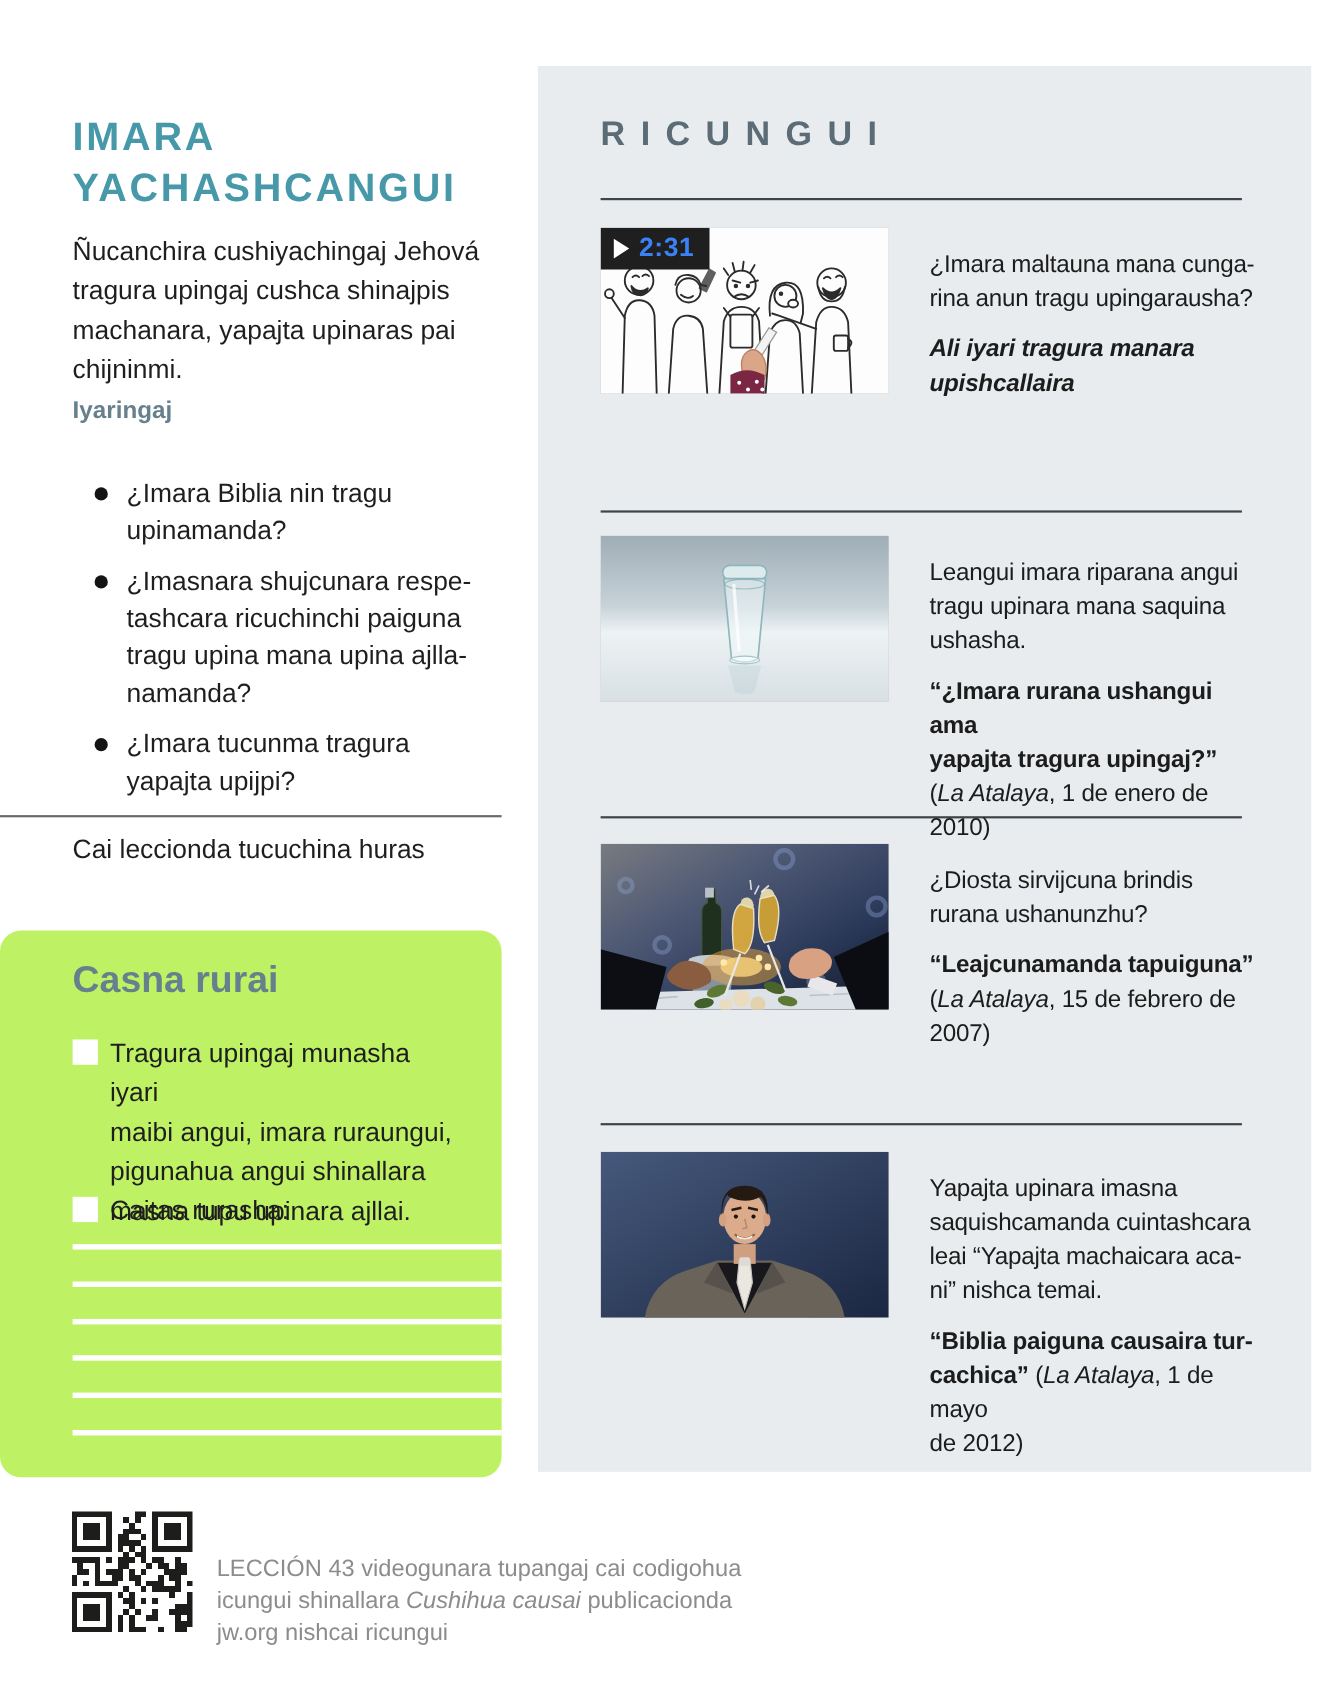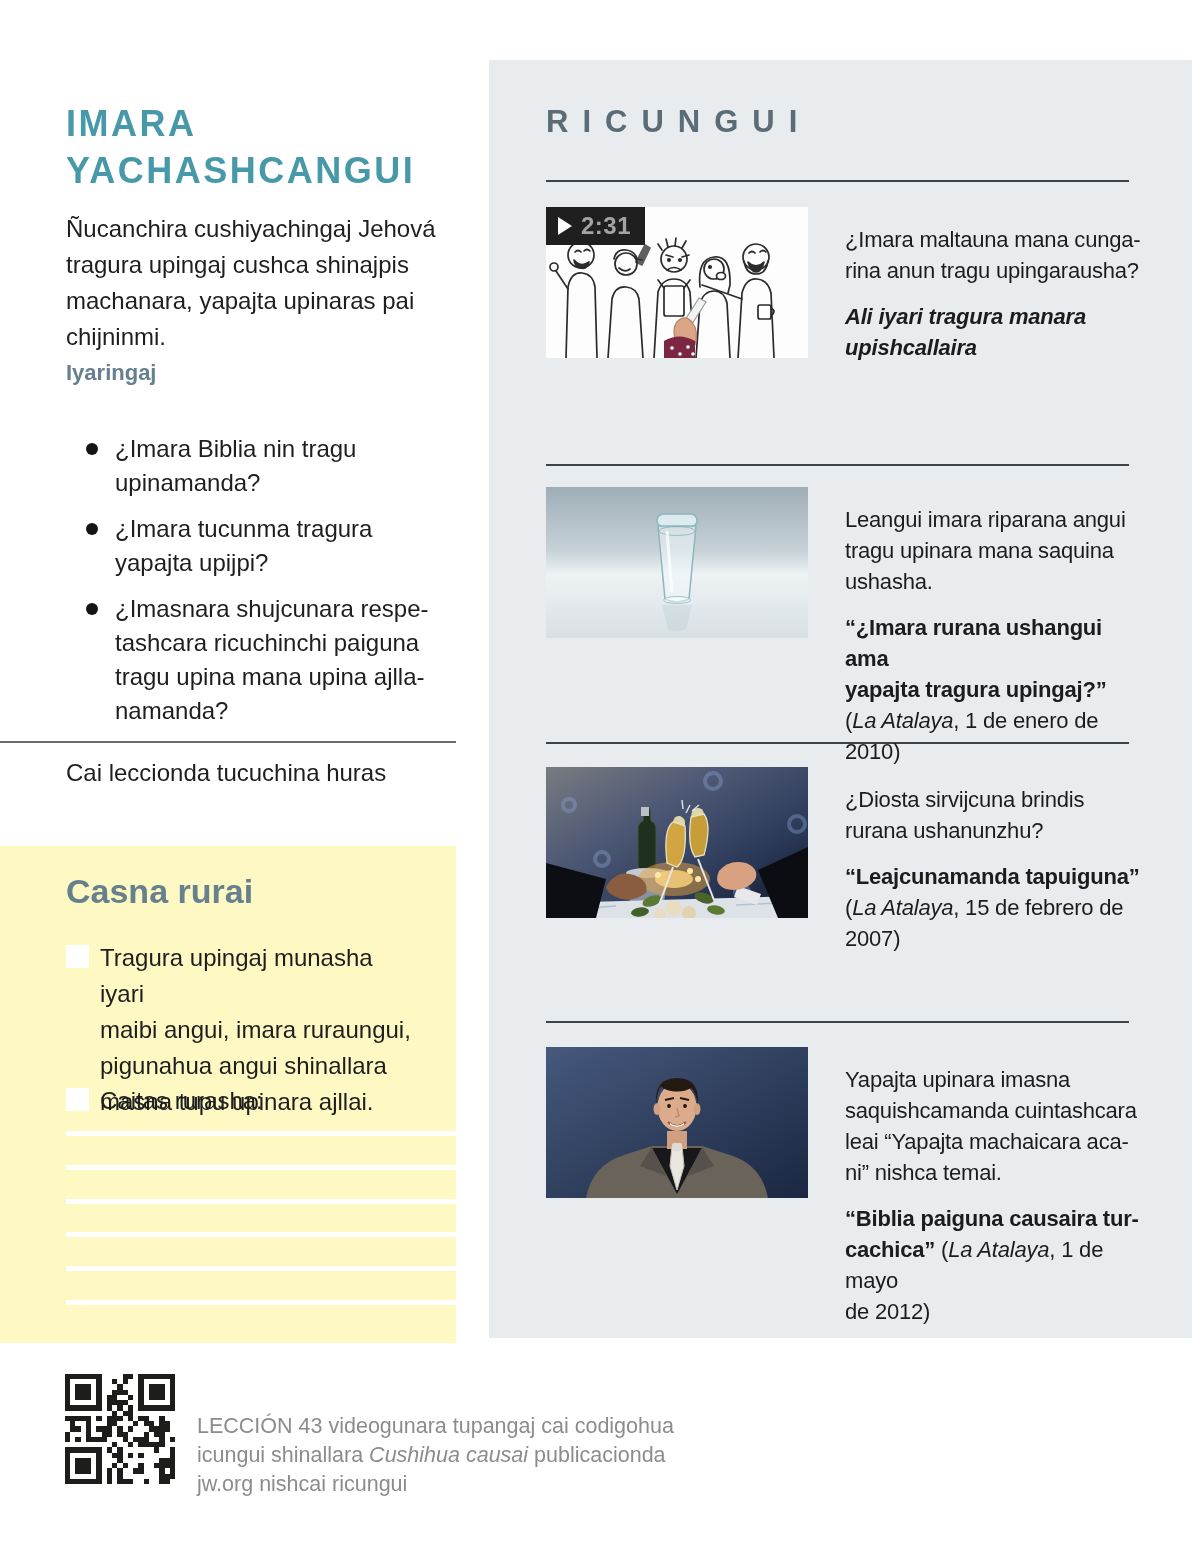--- a/index.html
+++ b/index.html
@@ -13,21 +13,21 @@
   .l-intro{position:absolute;left:66px;top:211px;width:400px;margin:0;
            font-size:24px;line-height:36px;color:#1e1e1e;}
   .l-review{position:absolute;left:66px;top:360px;margin:0;
             font-size:22px;font-weight:bold;color:#66808d;}
   .l-bullets{position:absolute;left:66px;top:432px;width:410px;margin:0;padding:0;list-style:none;}
   .l-bullets li{position:relative;padding-left:49px;margin-bottom:12px;font-size:24px;line-height:34px;}
   .l-bullets .dot{position:absolute;left:20px;top:11px;width:12px;height:12px;border-radius:50%;background:#141414;}
   .l-divider{position:absolute;left:0;top:741px;width:456px;height:2px;background:#6a6a6a;}
   .l-note{position:absolute;left:66px;top:759px;margin:0;font-size:24px;color:#1e1e1e;}
 
-  .action-box{position:absolute;left:0;top:846px;width:456px;height:497px;background:#fef9c3;}
+  .action-box{position:absolute;left:0;top:846px;width:456px;height:497px;background:#bef264;border-radius:19px;}
   .box-heading{position:absolute;left:66px;top:26px;margin:0;font-size:34px;font-weight:bold;color:#66808d;}
   .box-item{position:absolute;left:66px;width:350px;font-size:24px;line-height:36px;}
   .box-item .chk{position:absolute;left:0;top:5px;width:23px;height:23px;background:#ffffff;}
   .box-item .txt{display:block;margin-left:34px;}
   .bi-1{top:94px;}
   .bi-2{top:237px;}
   .rule{position:absolute;left:66px;right:0;height:5px;background:#ffffff;}
 
   
   .right-panel{position:absolute;left:489px;top:60px;width:703px;height:1278px;background:#e8ecee;}
@@ -36,21 +36,21 @@
   .r-divider{position:absolute;left:57px;width:583px;height:2px;background:#3d444a;}
   .rd-1{top:120px;}.rd-2{top:404px;}.rd-3{top:682px;}.rd-4{top:961px;}
   .rc-section{position:absolute;left:0;width:703px;}
   .rs-1{top:147px;}.rs-2{top:427px;}.rs-3{top:707px;}.rs-4{top:987px;}
   .thumb{position:absolute;left:57px;top:0;width:262px;height:151px;overflow:hidden;background:#cccccc;}
   .thumb svg{display:block;}
   .badge{position:absolute;left:0;top:0;height:38px;padding:0 14px 0 12px;background:#1f1f1f;
          display:flex;align-items:center;gap:9px;}
   .play-tri{width:0;height:0;border-top:9px solid transparent;border-bottom:9px solid transparent;
             border-left:14px solid #ffffff;}
-  .badge-time{color:#a3a3a3;font-size:24px;font-weight:bold;letter-spacing:.5px;}
+  .badge-time{color:#3b82f6;font-size:24px;font-weight:bold;letter-spacing:.5px;}
   .rc-text{position:absolute;left:356px;top:2px;width:296px;}
   .rc-text p{margin:15px 0 13px;font-size:22px;line-height:31px;color:#1c1c1c;letter-spacing:-.2px;}
   .rc-text .emph{font-weight:bold;font-style:italic;}
   .rc-text .quote strong{font-weight:bold;}
 
   
   .qr-wrap{position:absolute;left:65px;top:1374px;width:110px;height:110px;}
   .caption{position:absolute;left:197px;top:1412px;font-size:21.5px;line-height:29px;color:#8c8c8c;}
   .caption div{white-space:nowrap;}
 </style>
@@ -63,26 +63,26 @@
 YACHASHCANGUI</h1>
   <p class="l-intro pre">Ñucanchira cushiyachingaj Jehová
 tragura upingaj cushca shinajpis
 machanara, yapajta upinaras pai
 chijninmi.</p>
   <h2 class="l-review">Iyaringaj</h2>
 
   <ul class="l-bullets">
     <li><span class="dot"></span><span class="pre">¿Imara Biblia nin tragu
 upinamanda?</span></li>
-    <li><span class="dot"></span><span class="pre">¿Imara tucunma tragura
-yapajta upijpi?</span></li>
     <li><span class="dot"></span><span class="pre">¿Imasnara shujcunara respe-
 tashcara ricuchinchi paiguna
 tragu upina mana upina ajlla-
 namanda?</span></li>
+    <li><span class="dot"></span><span class="pre">¿Imara tucunma tragura
+yapajta upijpi?</span></li>
   </ul>
 
   <div class="l-divider"></div>
   <p class="l-note">Cai leccionda tucuchina huras</p>
 
   <div class="action-box">
     <h2 class="box-heading">Casna rurai</h2>
     <div class="box-item bi-1">
         <span class="chk"></span>
         <span class="txt pre">Tragura upingaj munasha iyari

